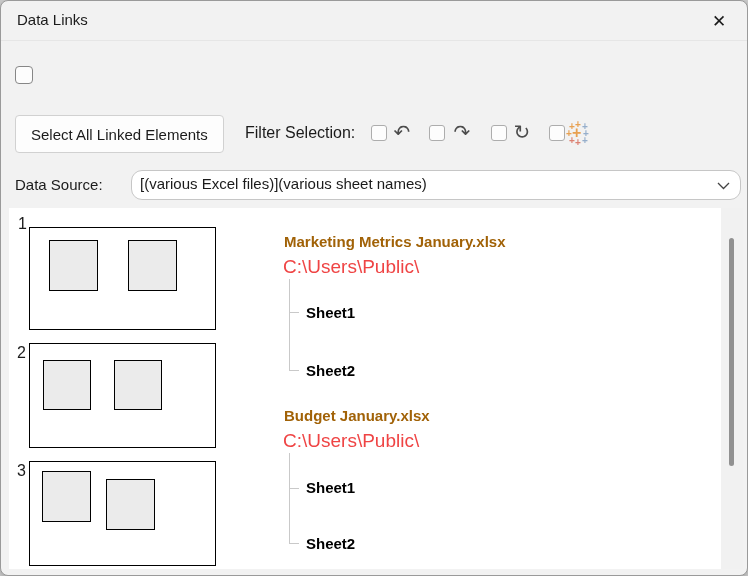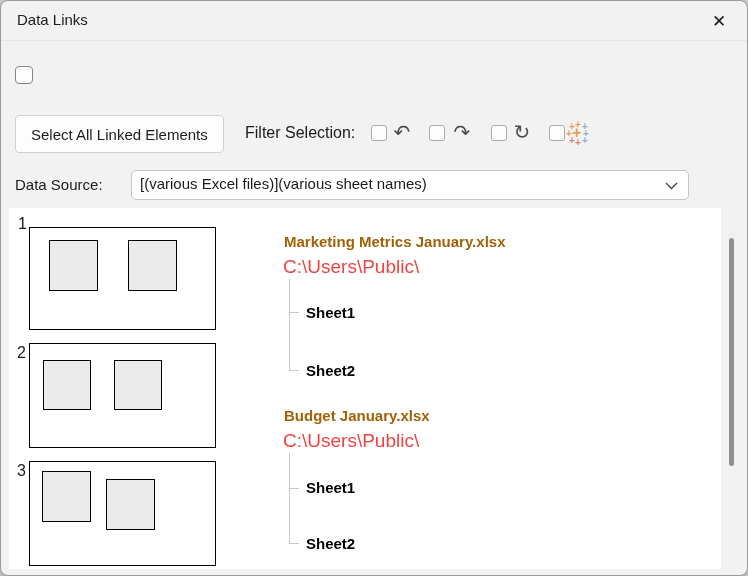--- a/index.html
+++ b/index.html
@@ -25,21 +25,21 @@
   .cb3{left:490px}.ic3{left:510px}
   .cb4{left:548px}
   
   .plus-cluster{position:absolute;left:566px;top:121px;width:22px;height:22px;}
   .pc{position:absolute;font-weight:bold;line-height:1;}
   .pc.o{color:#e8a050}.pc.r{color:#dc8172}.pc.b{color:#95aecb}
   .pc.big{font-size:16px;left:5px;top:3px;}
   .pc.s{font-size:10px;}
   
   .ds-label{position:absolute;left:14px;top:175px;font-size:15px;text-align:center;}
-  .combo{position:absolute;left:130px;top:169px;width:558px;height:30px;background:#fff;border:1px solid #c6c6c6;border-radius:5px;}
+  .combo{position:absolute;left:130px;top:169px;width:610px;height:30px;background:#fff;border:1px solid #c6c6c6;border-radius:11px;}
   .combo-text{position:absolute;left:8px;top:4px;font-size:15px;white-space:nowrap;}
   .combo-chev{position:absolute;right:10px;top:11px;}
   
   .list{position:absolute;left:8px;top:207px;width:734px;height:361px;background:#ffffff;}
   .gutter{position:absolute;right:0;top:0;width:22px;height:100%;background:#f1f1f1;}
   .thumb{position:absolute;right:9px;top:30px;width:5px;height:228px;background:#919191;border-radius:3px;}
   
   .slide-num{position:absolute;font-size:16px;color:#1b1b1b;}
   .slide-box{position:absolute;width:187px;background:#fff;border:1.5px solid #000;}
   .shape{position:absolute;background:#ebebeb;border:1.5px solid #000;}

